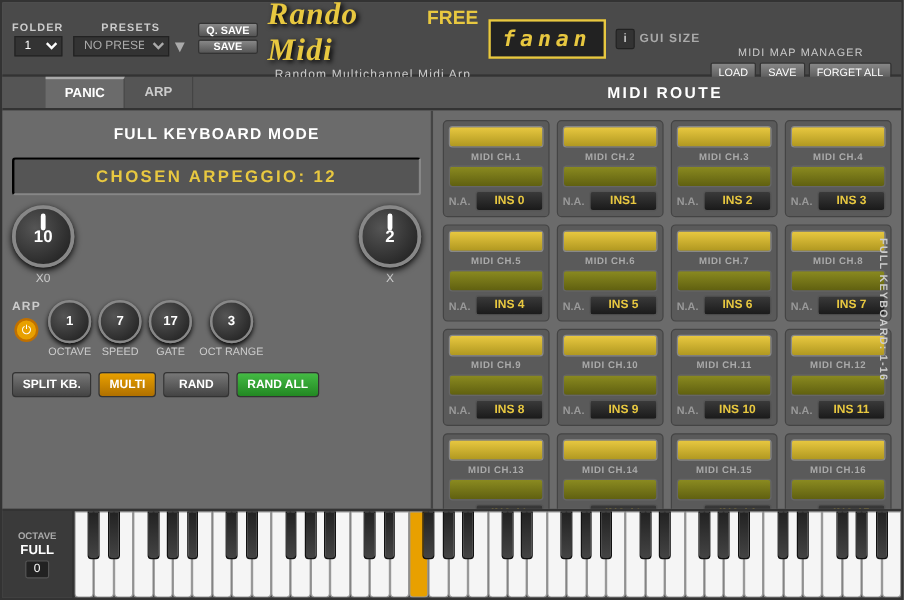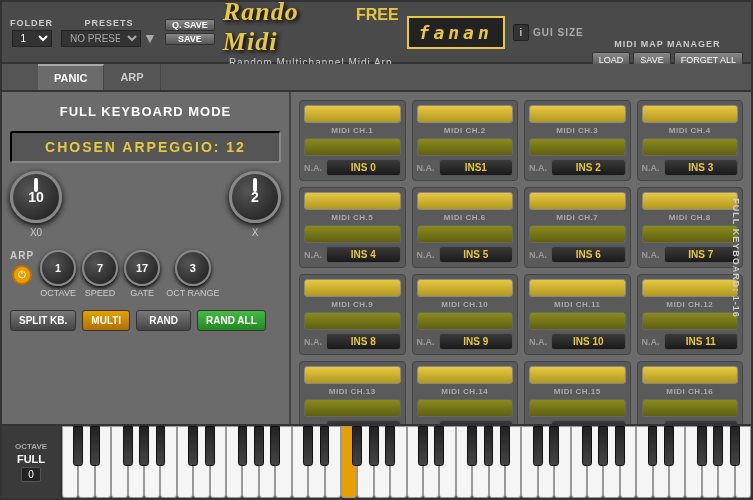--- a/index.html
+++ b/index.html
@@ -144,21 +144,21 @@
     }
     .midi-manager-section {
       display: flex;
       flex-direction: column;
       align-items: center;
       gap: 3px;
     }
     .midi-manager-label {
       color: #ccc;
       font-size: 9px;
-      font-weight: bold;
+      font-weight: normal;
       letter-spacing: 1px;
       margin-top: 42px;
     }
     .midi-manager-buttons {
       display: flex;
       gap: 3px;
     }
     .btn-mm {
       background: linear-gradient(180deg, #888 0%, #555 100%);
       color: #fff;
@@ -208,21 +208,21 @@
 
     
     .content-area {
       display: flex;
       flex: 1;
       overflow: hidden;
     }
 
     
     .left-panel {
-      width: 289px;
+      width: 359px;
       background: #6b6b6b;
       display: flex;
       flex-direction: column;
       padding: 8px;
       border-right: 2px solid #444;
       gap: 8px;
     }
     .full-keyboard-label {
       text-align: center;
       font-size: 13px;
@@ -566,20 +566,23 @@
   </div>
 
   <div class="tab-bar">
     <div class="tab active">
       <span>PANIC</span>
     </div>
     <div class="tab">
       <span>ARP</span>
     </div>
     <div class="tab-spacer"></div>
+    <div class="midi-route-title">
+      <span>MIDI ROUTE</span>
+    </div>
   </div>
 
   <div class="content-area">
 
     <div class="left-panel">
       <div class="full-keyboard-label">FULL KEYBOARD MODE</div>
       <div class="chosen-arp">CHOSEN ARPEGGIO: 12</div>
       <div class="knobs-row">
         <div class="knob-container">
           <div class="knob">

